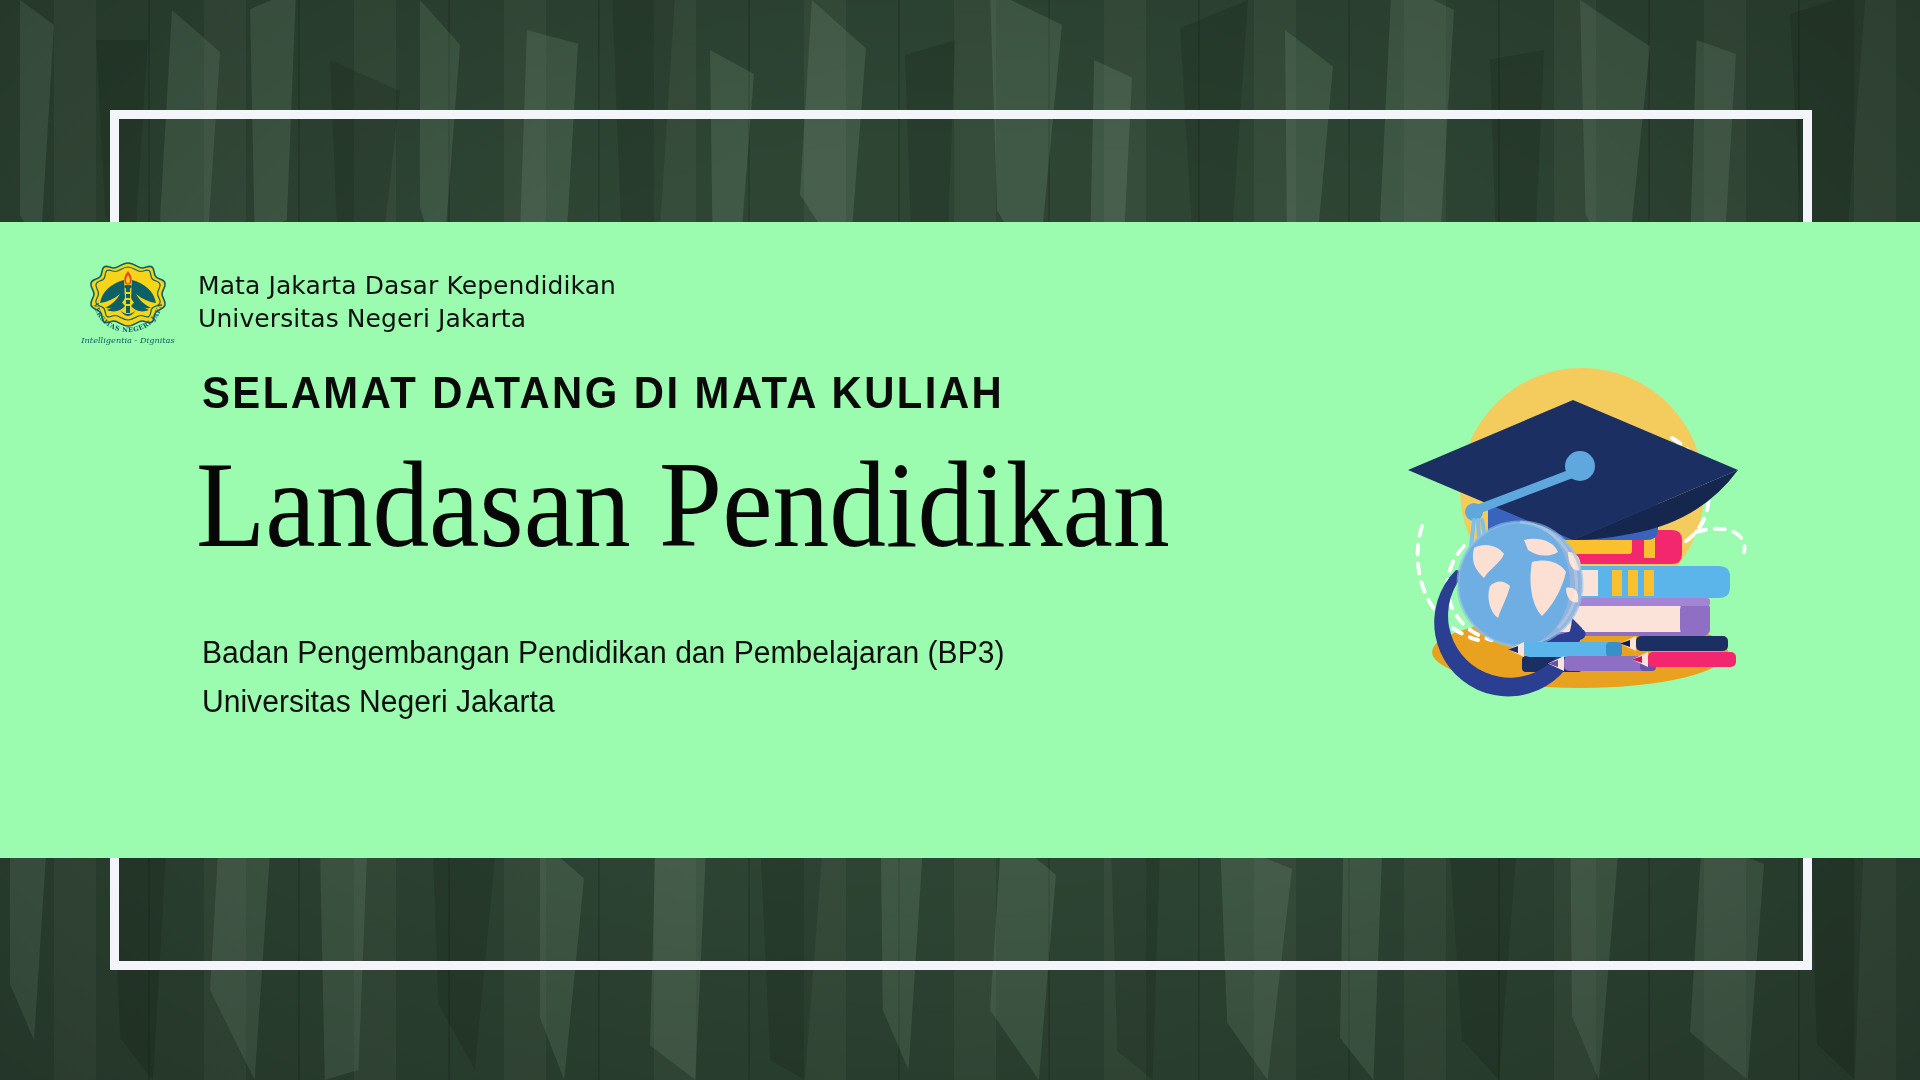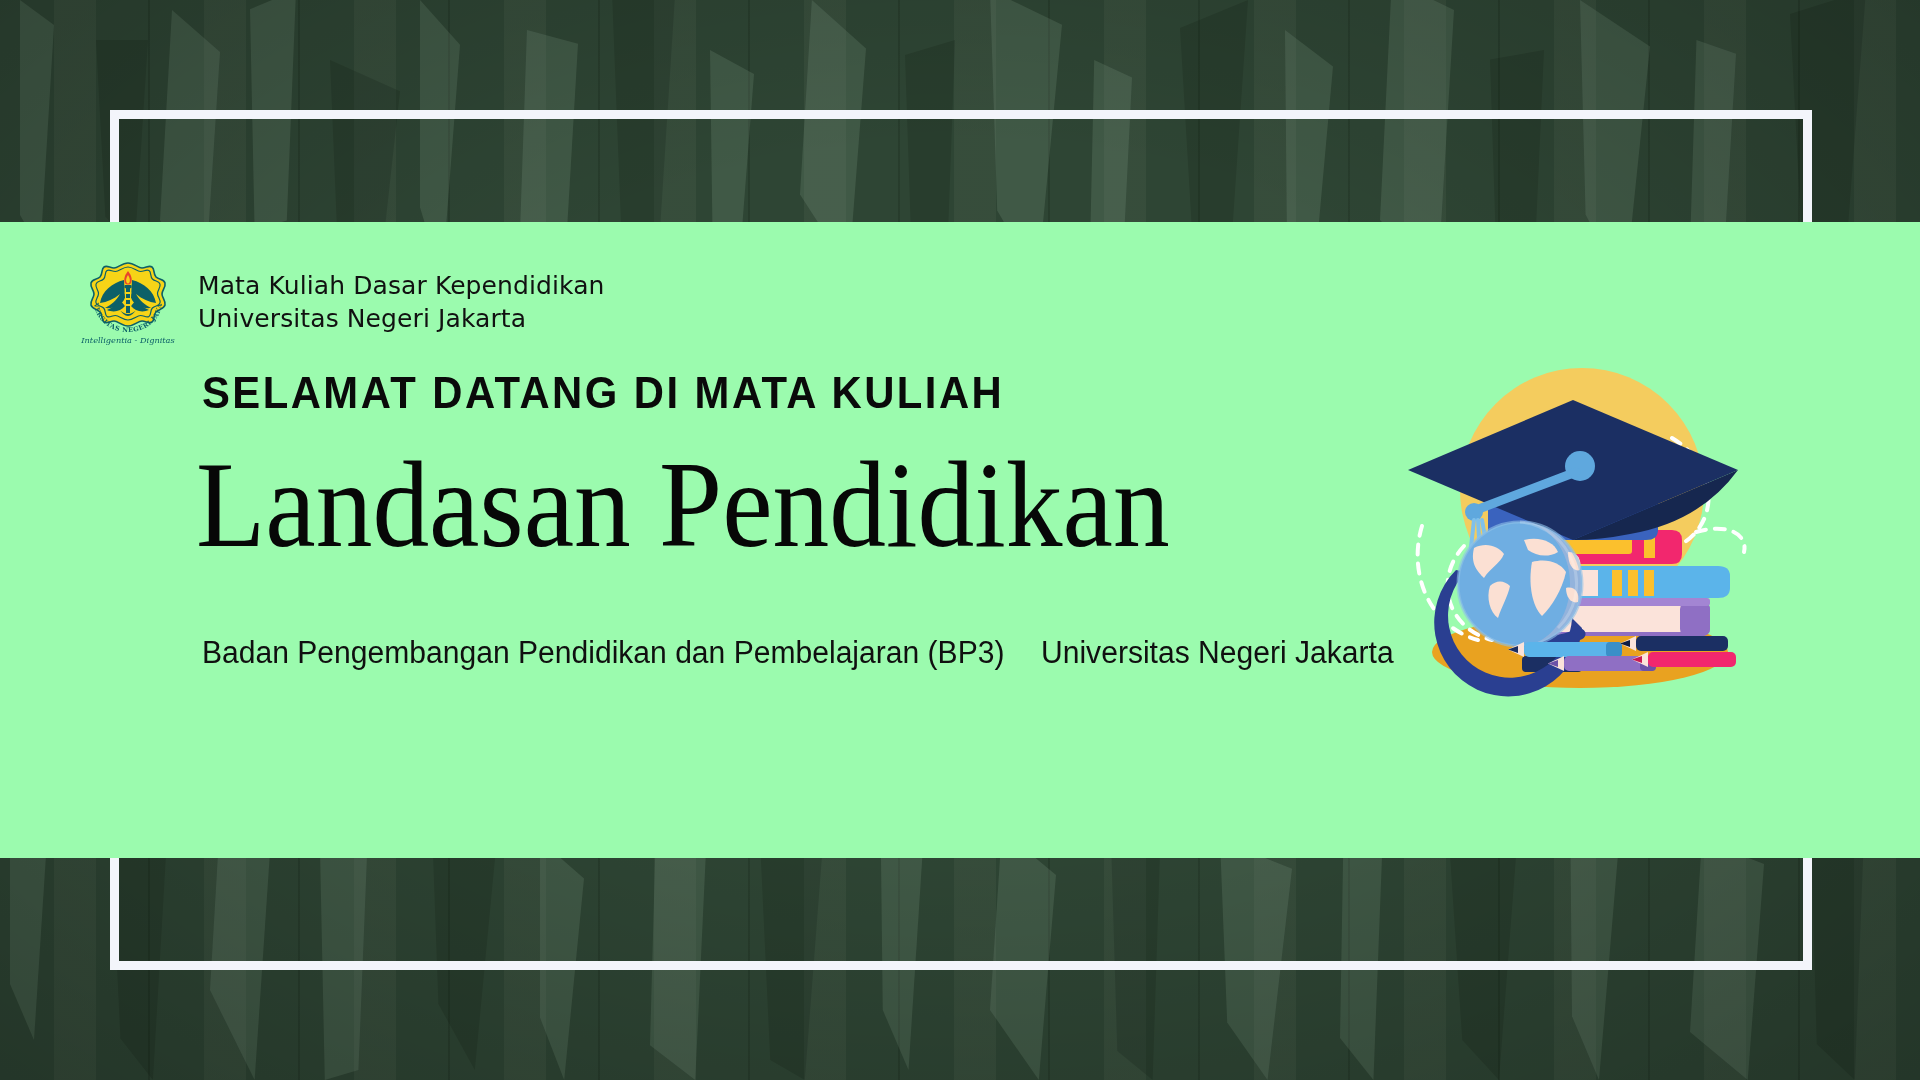--- a/index.html
+++ b/index.html
@@ -115,21 +115,21 @@
     font-size:122px;
     line-height:1.0;
     color:#070707;
     white-space:nowrap;
     transform:scaleX(0.93);
     transform-origin:left center;
   }
   .footlines {
     position:absolute;
     left:202px; top:412px;
-    display:flex; flex-direction:row;
+    display:flex; flex-direction:column;
     gap:12px;
   }
   .footline {
     font-family:"Liberation Sans Narrow","Liberation Sans", sans-serif;
     font-size:31px;
     font-weight:400;
     color:#101010;
     line-height:1.2;
     white-space:nowrap;
     transform:scaleX(0.97);
@@ -247,21 +247,21 @@
           </defs>
           <text font-family="DejaVu Serif, serif" font-size="6.4" font-weight="700" fill="#0C6068" letter-spacing="0.45">
             <textPath href="#ringpath" startOffset="50%" text-anchor="middle">UNIVERSITAS NEGERI JAKARTA</textPath>
           </text>
 
           <text x="52" y="85" text-anchor="middle" font-family="DejaVu Serif, serif" font-size="8.2" font-style="italic" fill="#0C6068">Intelligentia - Dignitas</text>
         </svg>
       </div>
 
       <div class="header-lines">
-        <div class="header-line">Mata Kuliah Dasar Kependidikan</div>
+        <div class="header-line">Mata Jakarta Dasar Kependidikan</div>
         <div class="header-line">Universitas Negeri Jakarta</div>
       </div>
     </div>
 
     <div class="eyebrow">SELAMAT DATANG DI MATA KULIAH</div>
 
     <div class="title">Landasan Pendidikan</div>
 
     <div class="footlines">
       <div class="footline">Badan Pengembangan Pendidikan dan Pembelajaran (BP3)</div>

